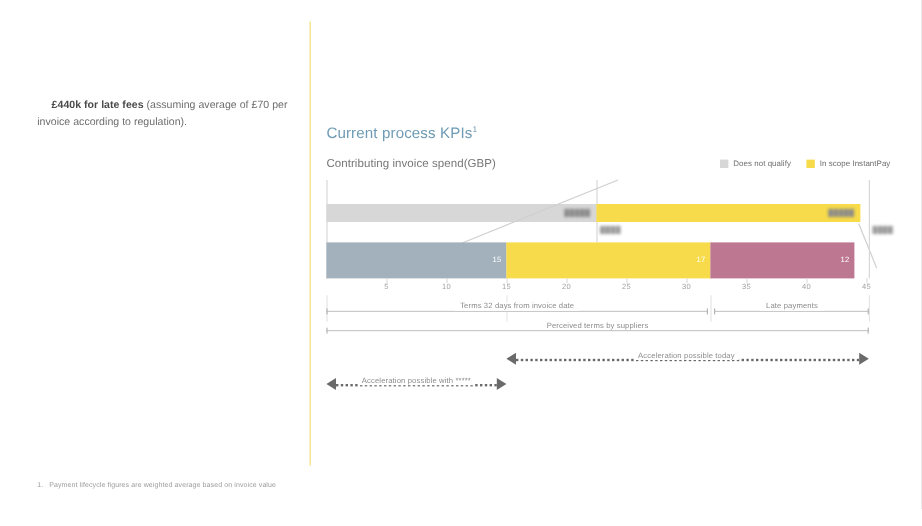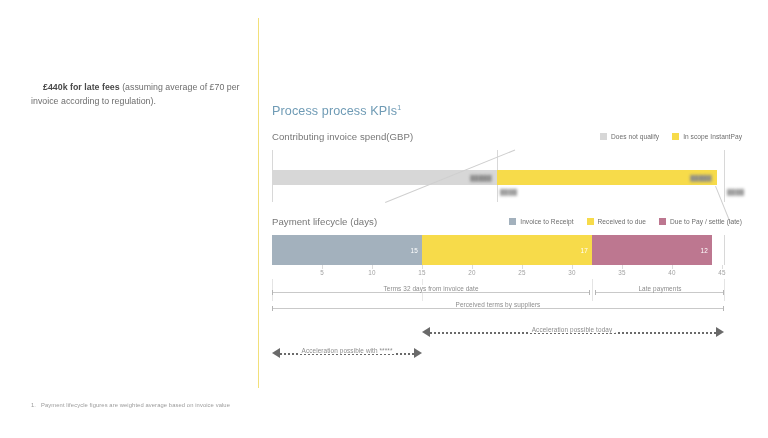--- a/index.html
+++ b/index.html
@@ -290,21 +290,21 @@
 
   <div class="left-col">
 
     <p class="body-p"><b>£440k for late fees</b><span> (assuming average of £70 per invoice according to regulation).</span></p>
   </div>
 
   <div class="divider"></div>
 
   <div class="right-col">
 
-    <h2 class="panel-title"><span>Process process KPIs</span><sup>1</sup></h2>
+    <h2 class="panel-title"><span>Current process KPIs</span><sup>1</sup></h2>
 
     <div class="chart-head">
       <div class="chart-label">Contributing invoice spend(GBP)</div>
       <div class="legend">
         <div class="legend-item">
           <span class="legend-swatch" style="background:#d7d7d7"></span>
           <span class="legend-text">Does not qualify</span>
         </div>
         <div class="legend-item">
           <span class="legend-swatch" style="background:#f7db4a"></span>
@@ -327,37 +327,20 @@
         </div>
       </div>
 
       <span class="spend-tick-lbl" style="left:228px">████</span>
       <span class="spend-tick-lbl" style="left:455px">████</span>
 
       <div class="connector" style="left:113px;top:52px;width:140px;transform:rotate(-22deg)"></div>
       <div class="connector" style="left:444px;top:36px;width:40px;transform:rotate(68deg)"></div>
     </div>
 
-    <div class="chart-head" style="margin-top:14px">
-      <div class="chart-label">Payment lifecycle (days)</div>
-      <div class="legend">
-        <div class="legend-item">
-          <span class="legend-swatch" style="background:#a3b1bd"></span>
-          <span class="legend-text">Invoice to Receipt</span>
-        </div>
-        <div class="legend-item">
-          <span class="legend-swatch" style="background:#f7db4a"></span>
-          <span class="legend-text">Received to due</span>
-        </div>
-        <div class="legend-item">
-          <span class="legend-swatch" style="background:#bd7790"></span>
-          <span class="legend-text">Due to Pay / settle (late)</span>
-        </div>
-      </div>
-    </div>
 
     <div class="life-wrap">
       <div class="gridline" style="left:0px;top:0px;height:30px;background:#d8d8d8"></div>
       <div class="gridline" style="left:150px;top:0px;height:30px"></div>
       <div class="gridline" style="left:320px;top:0px;height:30px"></div>
       <div class="gridline" style="left:452px;top:0px;height:30px;background:#d8d8d8"></div>
 
       <div class="life-bar">
         <div class="life-seg" style="width:150px;background:#a3b1bd">
           <span class="life-val">15</span>

